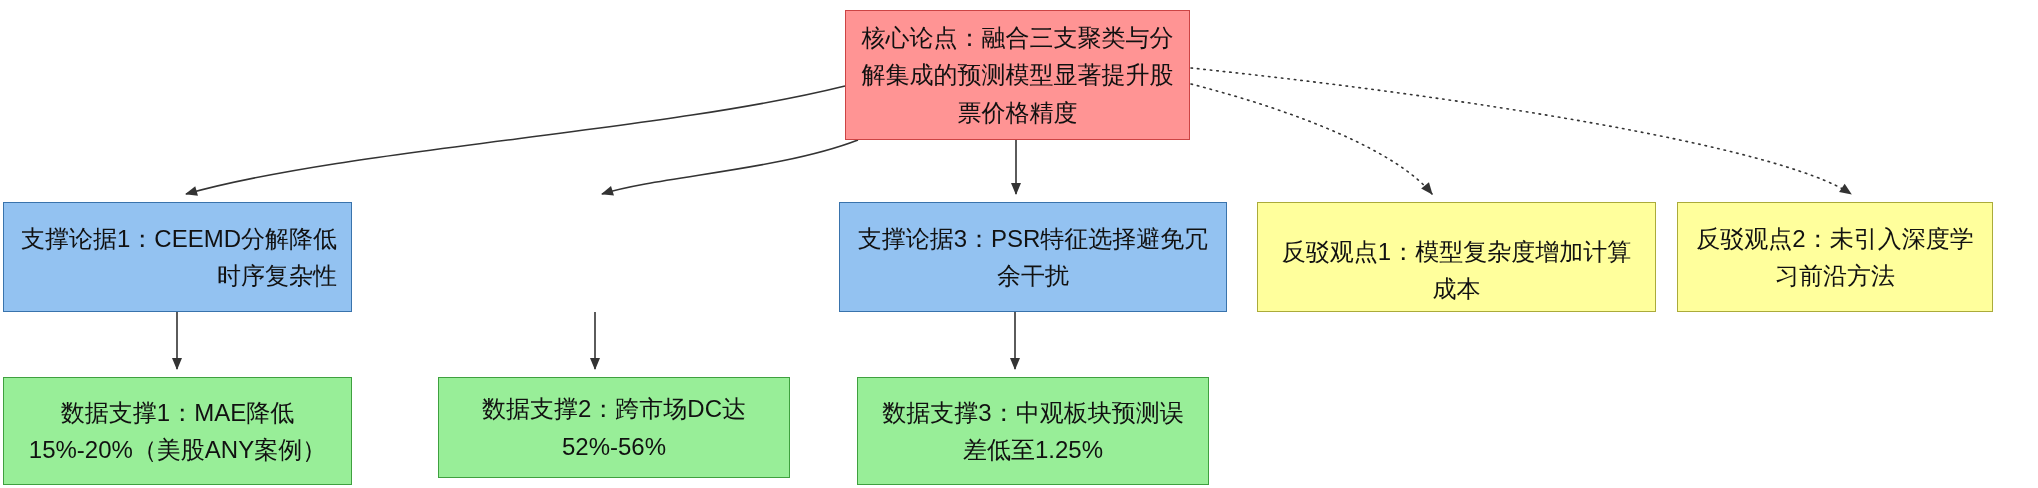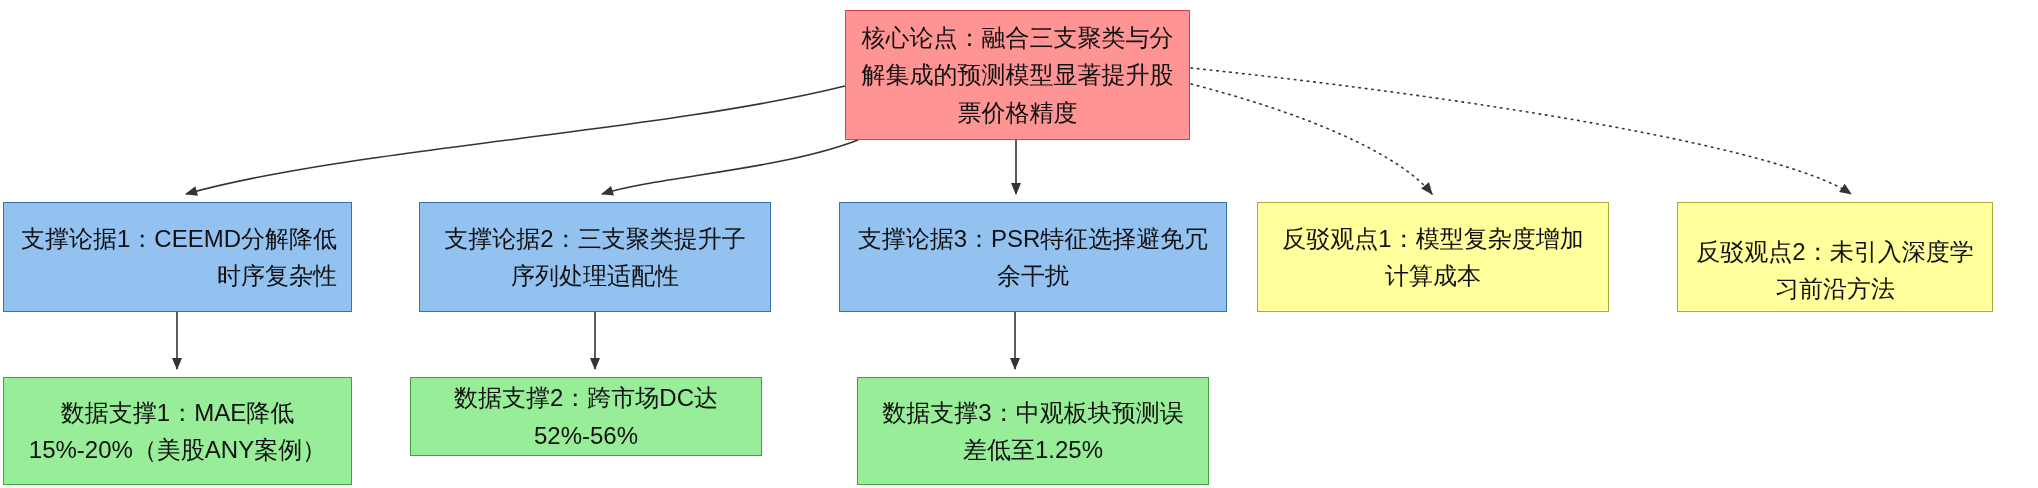--- a/index.html
+++ b/index.html
@@ -84,41 +84,38 @@
   </svg>
 
   <div class="node core" style="left:845px; top:10px; width:345px; height:130px;">
     <span class="label">核心论点：融合三支聚类与分解集成的预测模型显著提升股票价格精度</span>
   </div>
 
   <div class="node support" style="left:3px; top:202px; width:349px; height:110px;text-align:right;">
     <span class="label">支撑论据1：CEEMD分解降低时序复杂性</span>
   </div>
 
-  <div class="node support" style="left:419px; top:202px; width:352px; height:110px;">
-    <span class="label">支撑论据2：三支聚类提升子序列处理适配性</span>
-  </div>
 
   <div class="node support" style="left:839px; top:202px; width:388px; height:110px;">
     <span class="label">支撑论据3：PSR特征选择避免冗余干扰</span>
   </div>
 
-  <div class="node rebuttal" style="left:1257px; top:202px; width:352px; height:110px;">
+  <div class="node rebuttal" style="left:1257px; top:202px; width:399px; height:110px;align-items:flex-end;">
     <span class="label">反驳观点1：模型复杂度增加计算成本</span>
   </div>
 
-  <div class="node rebuttal" style="left:1677px; top:202px; width:316px; height:110px;align-items:flex-end;">
+  <div class="node rebuttal" style="left:1677px; top:202px; width:316px; height:110px;">
     <span class="label">反驳观点2：未引入深度学习前沿方法</span>
   </div>
 
   <div class="node data-support" style="left:3px; top:377px; width:349px; height:108px;">
     <span class="label">数据支撑1：MAE降低15%-20%（美股ANY案例）</span>
   </div>
 
-  <div class="node data-support" style="left:410px; top:377px; width:352px; height:79px;">
+  <div class="node data-support" style="left:438px; top:377px; width:352px; height:101px;">
     <span class="label">数据支撑2：跨市场DC达52%-56%</span>
   </div>
 
   <div class="node data-support" style="left:857px; top:377px; width:352px; height:108px;">
     <span class="label">数据支撑3：中观板块预测误差低至1.25%</span>
   </div>
 
 </div>
 
 </body></html>

